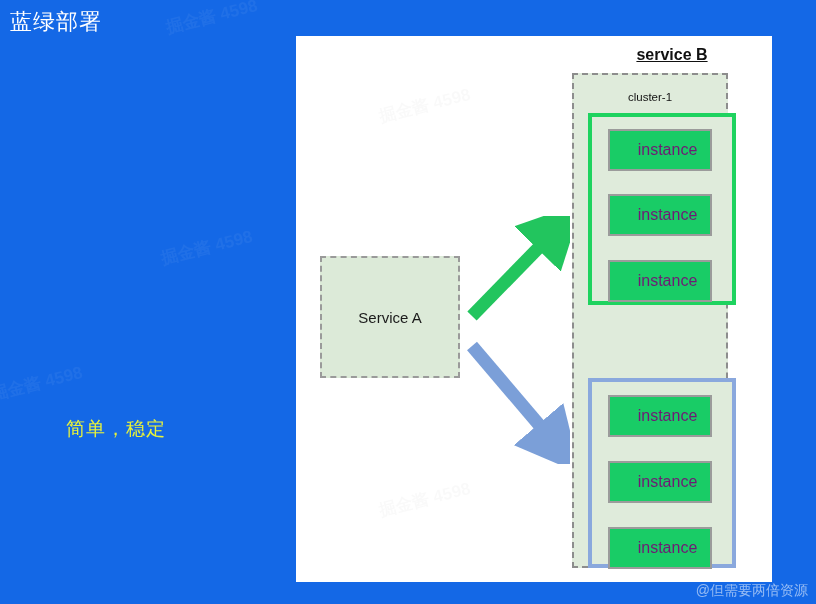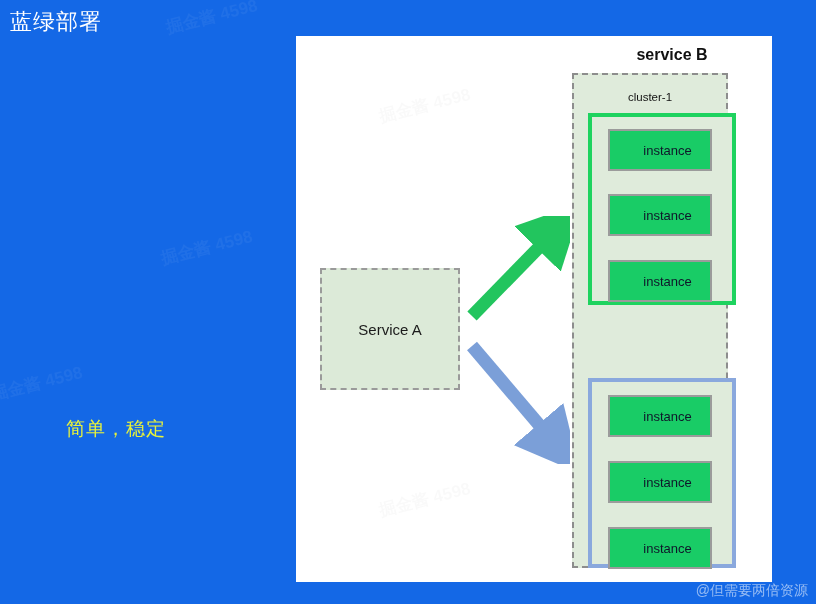--- a/index.html
+++ b/index.html
@@ -61,21 +61,21 @@
     width: 476px;
     height: 546px;
     background: #ffffff;
     overflow: hidden;
   }
 
   
   #service-a {
     position: absolute;
     left: 24px;
-    top: 232px;
+    top: 220px;
     width: 140px;
     height: 122px;
     background: #dcead8;
     border: 2px dashed #9a9a9a;
     box-sizing: border-box;
   }
   #service-a-label {
     position: absolute;
     left: 0; right: 0;
     top: 50%;
@@ -95,20 +95,21 @@
   
   #service-b-label {
     position: absolute;
     left: 276px;
     top: 10px;
     width: 200px;
     text-align: center;
     font-size: 16px;
     font-weight: bold;
     color: #111111;
+    text-decoration: underline;
   }
   #service-b-box {
     position: absolute;
     left: 276px;
     top: 37px;
     width: 156px;
     height: 495px;
     background: #dfebdb;
     border: 2px dashed #8d8d8d;
     box-sizing: border-box;
@@ -149,22 +150,22 @@
     background: #19cc66;
     border: 2px solid #9b9b9b;
     box-sizing: border-box;
   }
   .instance-label {
     position: absolute;
     left: 15px; right: 0;
     top: 50%;
     transform: translateY(-50%);
     text-align: center;
-    font-size: 13px;
-    color: #0f172a;
+    font-size: 16px;
+    color: #701a75;
   }
 
   
   #corner-watermark {
     position: absolute;
     right: 8px;
     bottom: 4px;
     color: rgba(255,255,255,0.55);
     font-size: 14px;
     white-space: nowrap;

